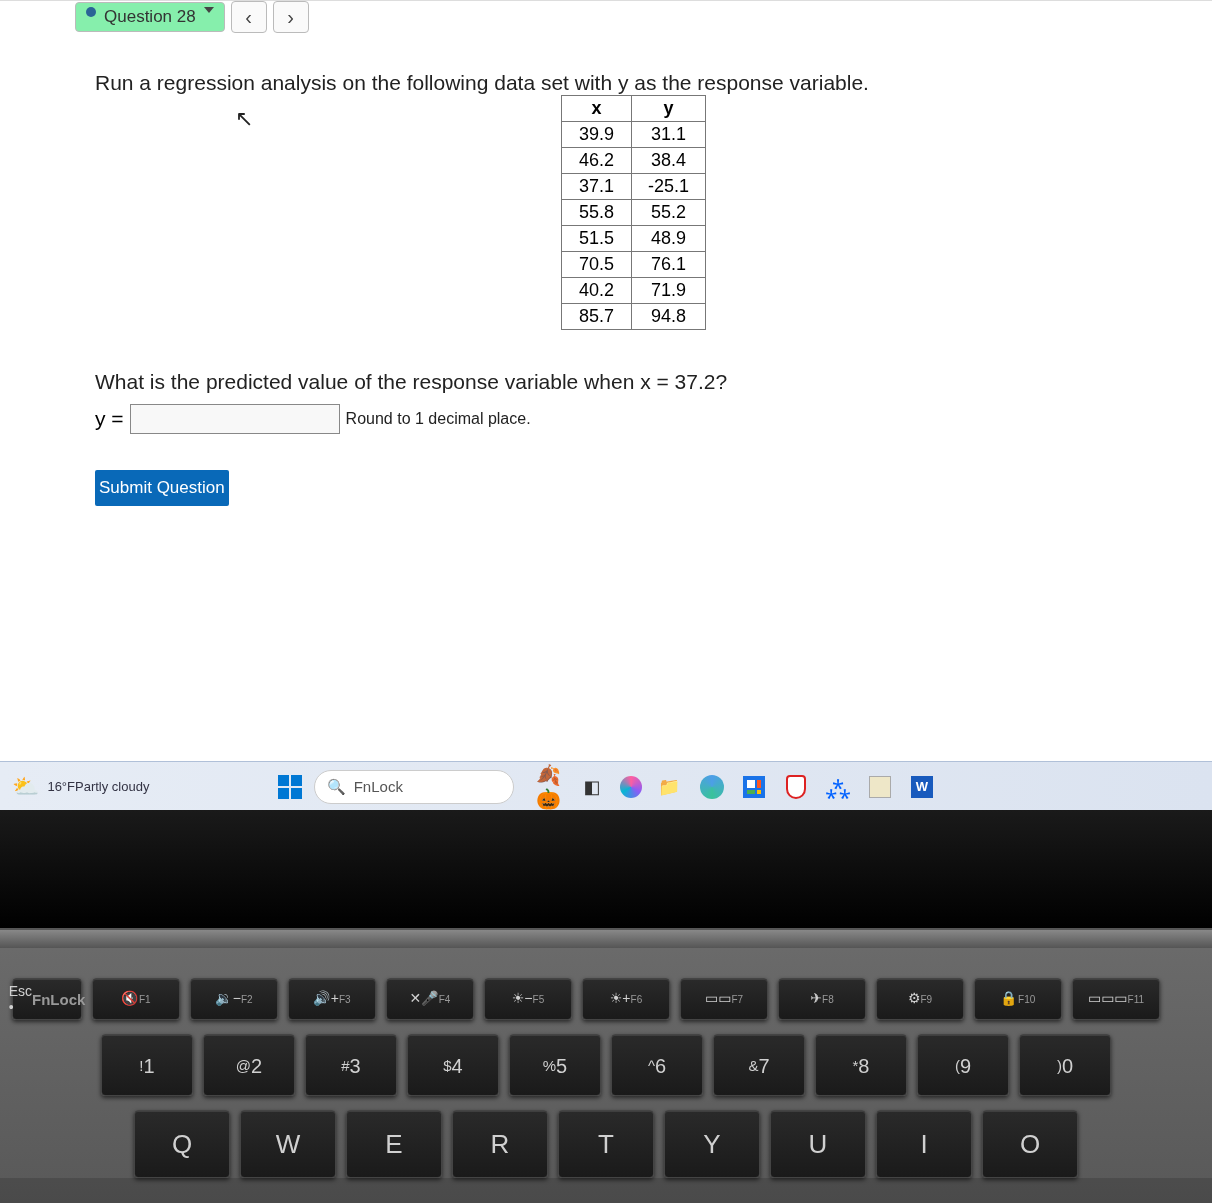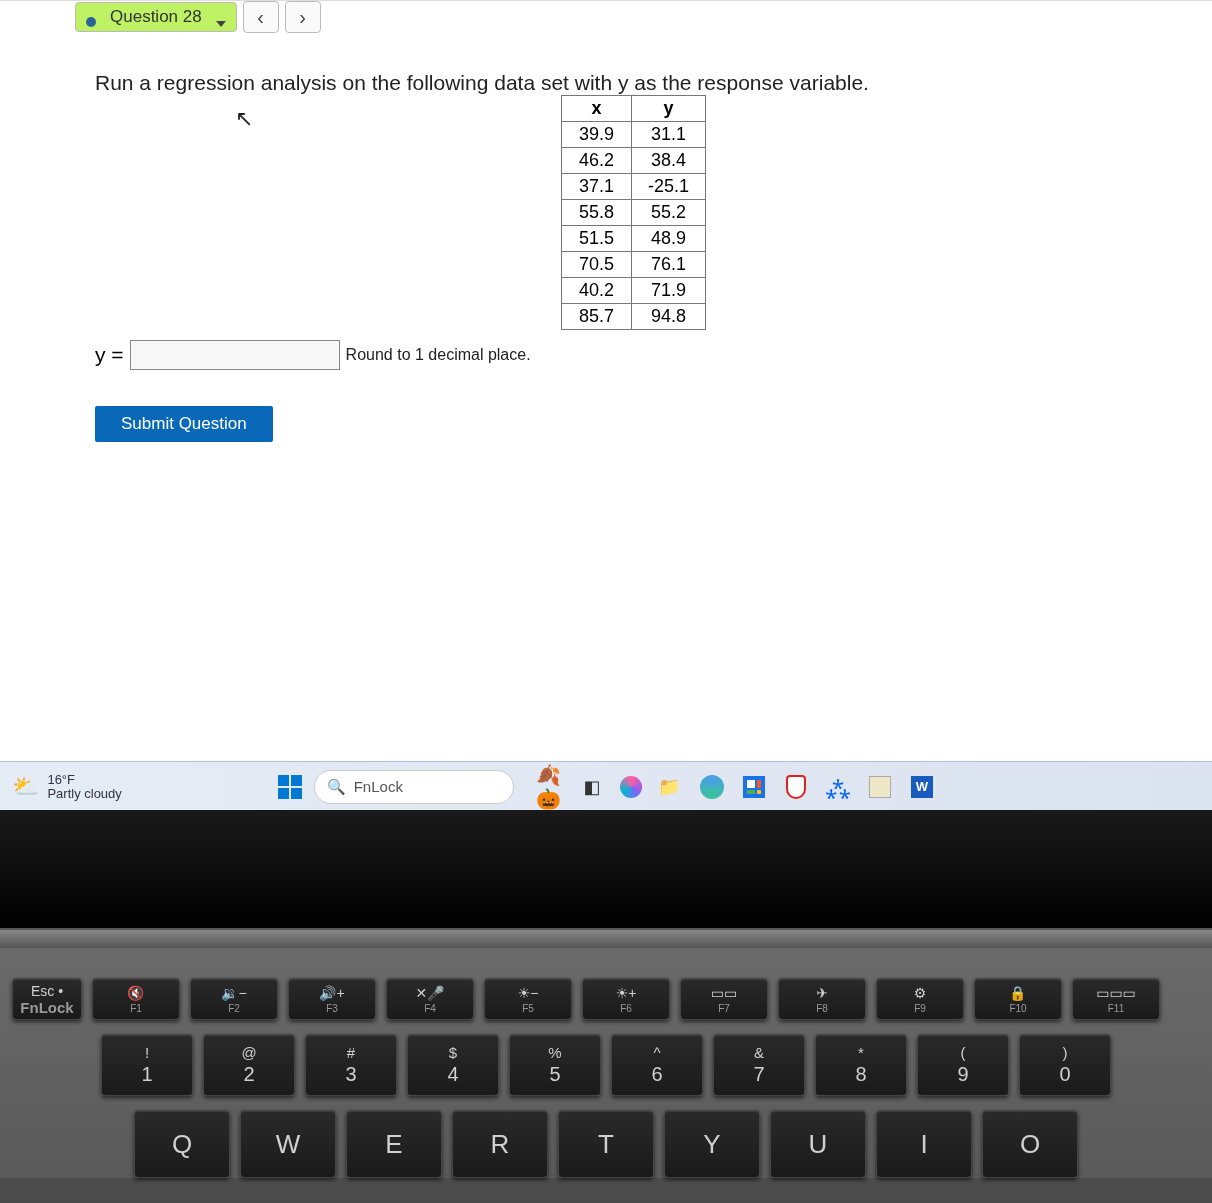--- a/index.html
+++ b/index.html
@@ -24,25 +24,25 @@
       left: 75px;
       display: flex;
       align-items: center;
       gap: 6px;
     }
     .question-dropdown {
       border: 1px solid #bbb;
       border-radius: 4px;
       padding: 4px 10px;
       display: flex;
-      align-items: flex-end;
-      gap: 14px;
+      align-items: flex-start;
+      gap: 8px;
       font-size: 17px;
       color: #333;
-      background: #bef264;
+      background: #86efac;
     }
     .dot {
       width: 10px; height: 10px; border-radius: 50%; background: #2a6496;
     }
     .caret-down {
       border-left: 5px solid transparent;
       border-right: 5px solid transparent;
       border-top: 6px solid #444;
     }
     .nav-arrow {
@@ -101,21 +101,21 @@
     }
     .round-note {
       font-size: 16px;
       color: #222;
     }
     .submit-btn {
       margin-top: 36px;
       background: #0969b8;
       color: #fff;
       border: none;
-      padding: 8px 26px;
+      padding: 8px 4px;
       font-size: 17px;
       border-radius: 2px;
       cursor: pointer;
     }
     .cursor-arrow {
       position: absolute;
       top: 35px;
       left: 140px;
       font-size: 22px;
       color: #222;
@@ -137,21 +137,21 @@
     .weather {
       display: flex;
       align-items: center;
       gap: 8px;
       font-size: 13px;
       color: #334;
     }
     .weather-icon {
       font-size: 22px;
     }
-    .weather-text { display: flex; flex-direction: column; line-height: 14px; }
+    .weather-text { display: flex; line-height: 14px; }
     .taskbar-center {
       position: absolute;
       left: 50%;
       transform: translateX(-50%);
       display: flex;
       align-items: center;
       gap: 10px;
     }
     .win-logo {
       display: grid;
@@ -248,21 +248,21 @@
       justify-content: center;
       gap: 10px;
       margin-bottom: 14px;
     }
     .key {
       background: linear-gradient(#2a2a2a, #1a1a1a);
       border: 1px solid #444;
       border-radius: 4px;
       color: #d0d0d0;
       display: flex;
-      flex-direction: column;
+      flex-direction: row;
       align-items: center;
       justify-content: center;
       font-family: Arial, sans-serif;
       box-shadow: 0 2px 4px rgba(0,0,0,0.6), inset 0 1px 0 rgba(255,255,255,0.1);
     }
     .fn-key { width: 88px; height: 42px; font-size: 11px; }
     .fn-key .fn-sym { font-size: 14px; margin-bottom: 2px;}
     .fn-key .fn-lbl { font-size: 10px; color: #999; text-align: right;}
     .esc-key { width: 70px; }
     .esc-key .top { font-size: 14px; }
@@ -333,20 +333,21 @@
             <td>40.2</td>
             <td>71.9</td>
           </tr>
           <tr>
             <td>85.7</td>
             <td>94.8</td>
           </tr>
         </tbody>
     </table>
 
+    <div class="question-line">What is the predicted value of the response variable when x = 37.2?</div>
     <div class="answer-row">
       <span>y =</span>
       <input class="answer-input" value="" style="">
       <span class="round-note">Round to 1 decimal place.</span>
     </div>
 
     <button class="submit-btn">Submit Question</button>
   </div>
 
   <div class="taskbar">

